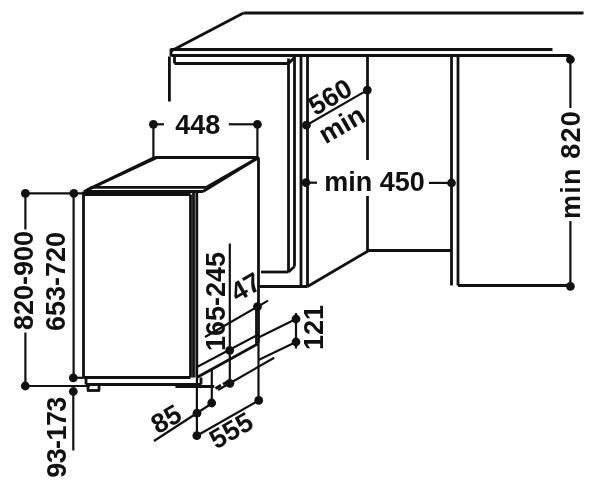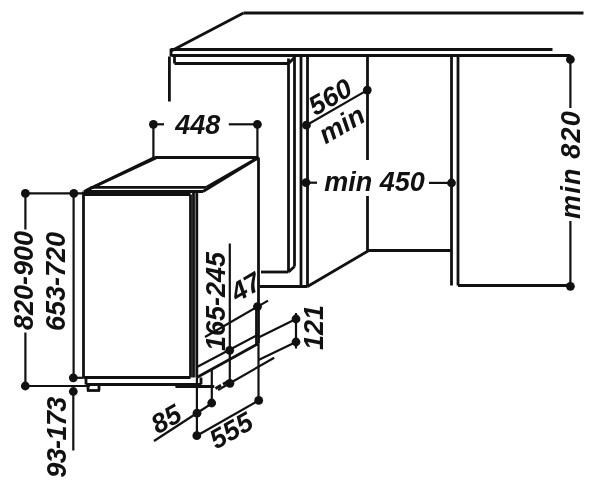--- a/index.html
+++ b/index.html
@@ -1,16 +1,16 @@
 <!DOCTYPE html>
 <html><head>
 <meta charset="utf-8">
 <style>
   html,body{margin:0;padding:0;background:#ffffff;}
-  #wrap{width:600px;height:485px;position:relative;overflow:hidden;font-style:italic;}
+  #wrap{width:600px;height:485px;position:relative;overflow:hidden;}
   svg text{font-family:"Liberation Sans", sans-serif;font-weight:bold;font-size:27px;fill:#111;}
 </style>
 </head>
 <body>
 <div id="wrap">
 <svg width="600" height="485" viewBox="0 0 600 485">
   <rect x="0" y="0" width="600" height="485" fill="#fff"></rect>
 
   <g stroke="#111" stroke-width="2.8" fill="none" stroke-linecap="butt">
     <line x1="243.5" y1="13" x2="583.5" y2="13"></line>

